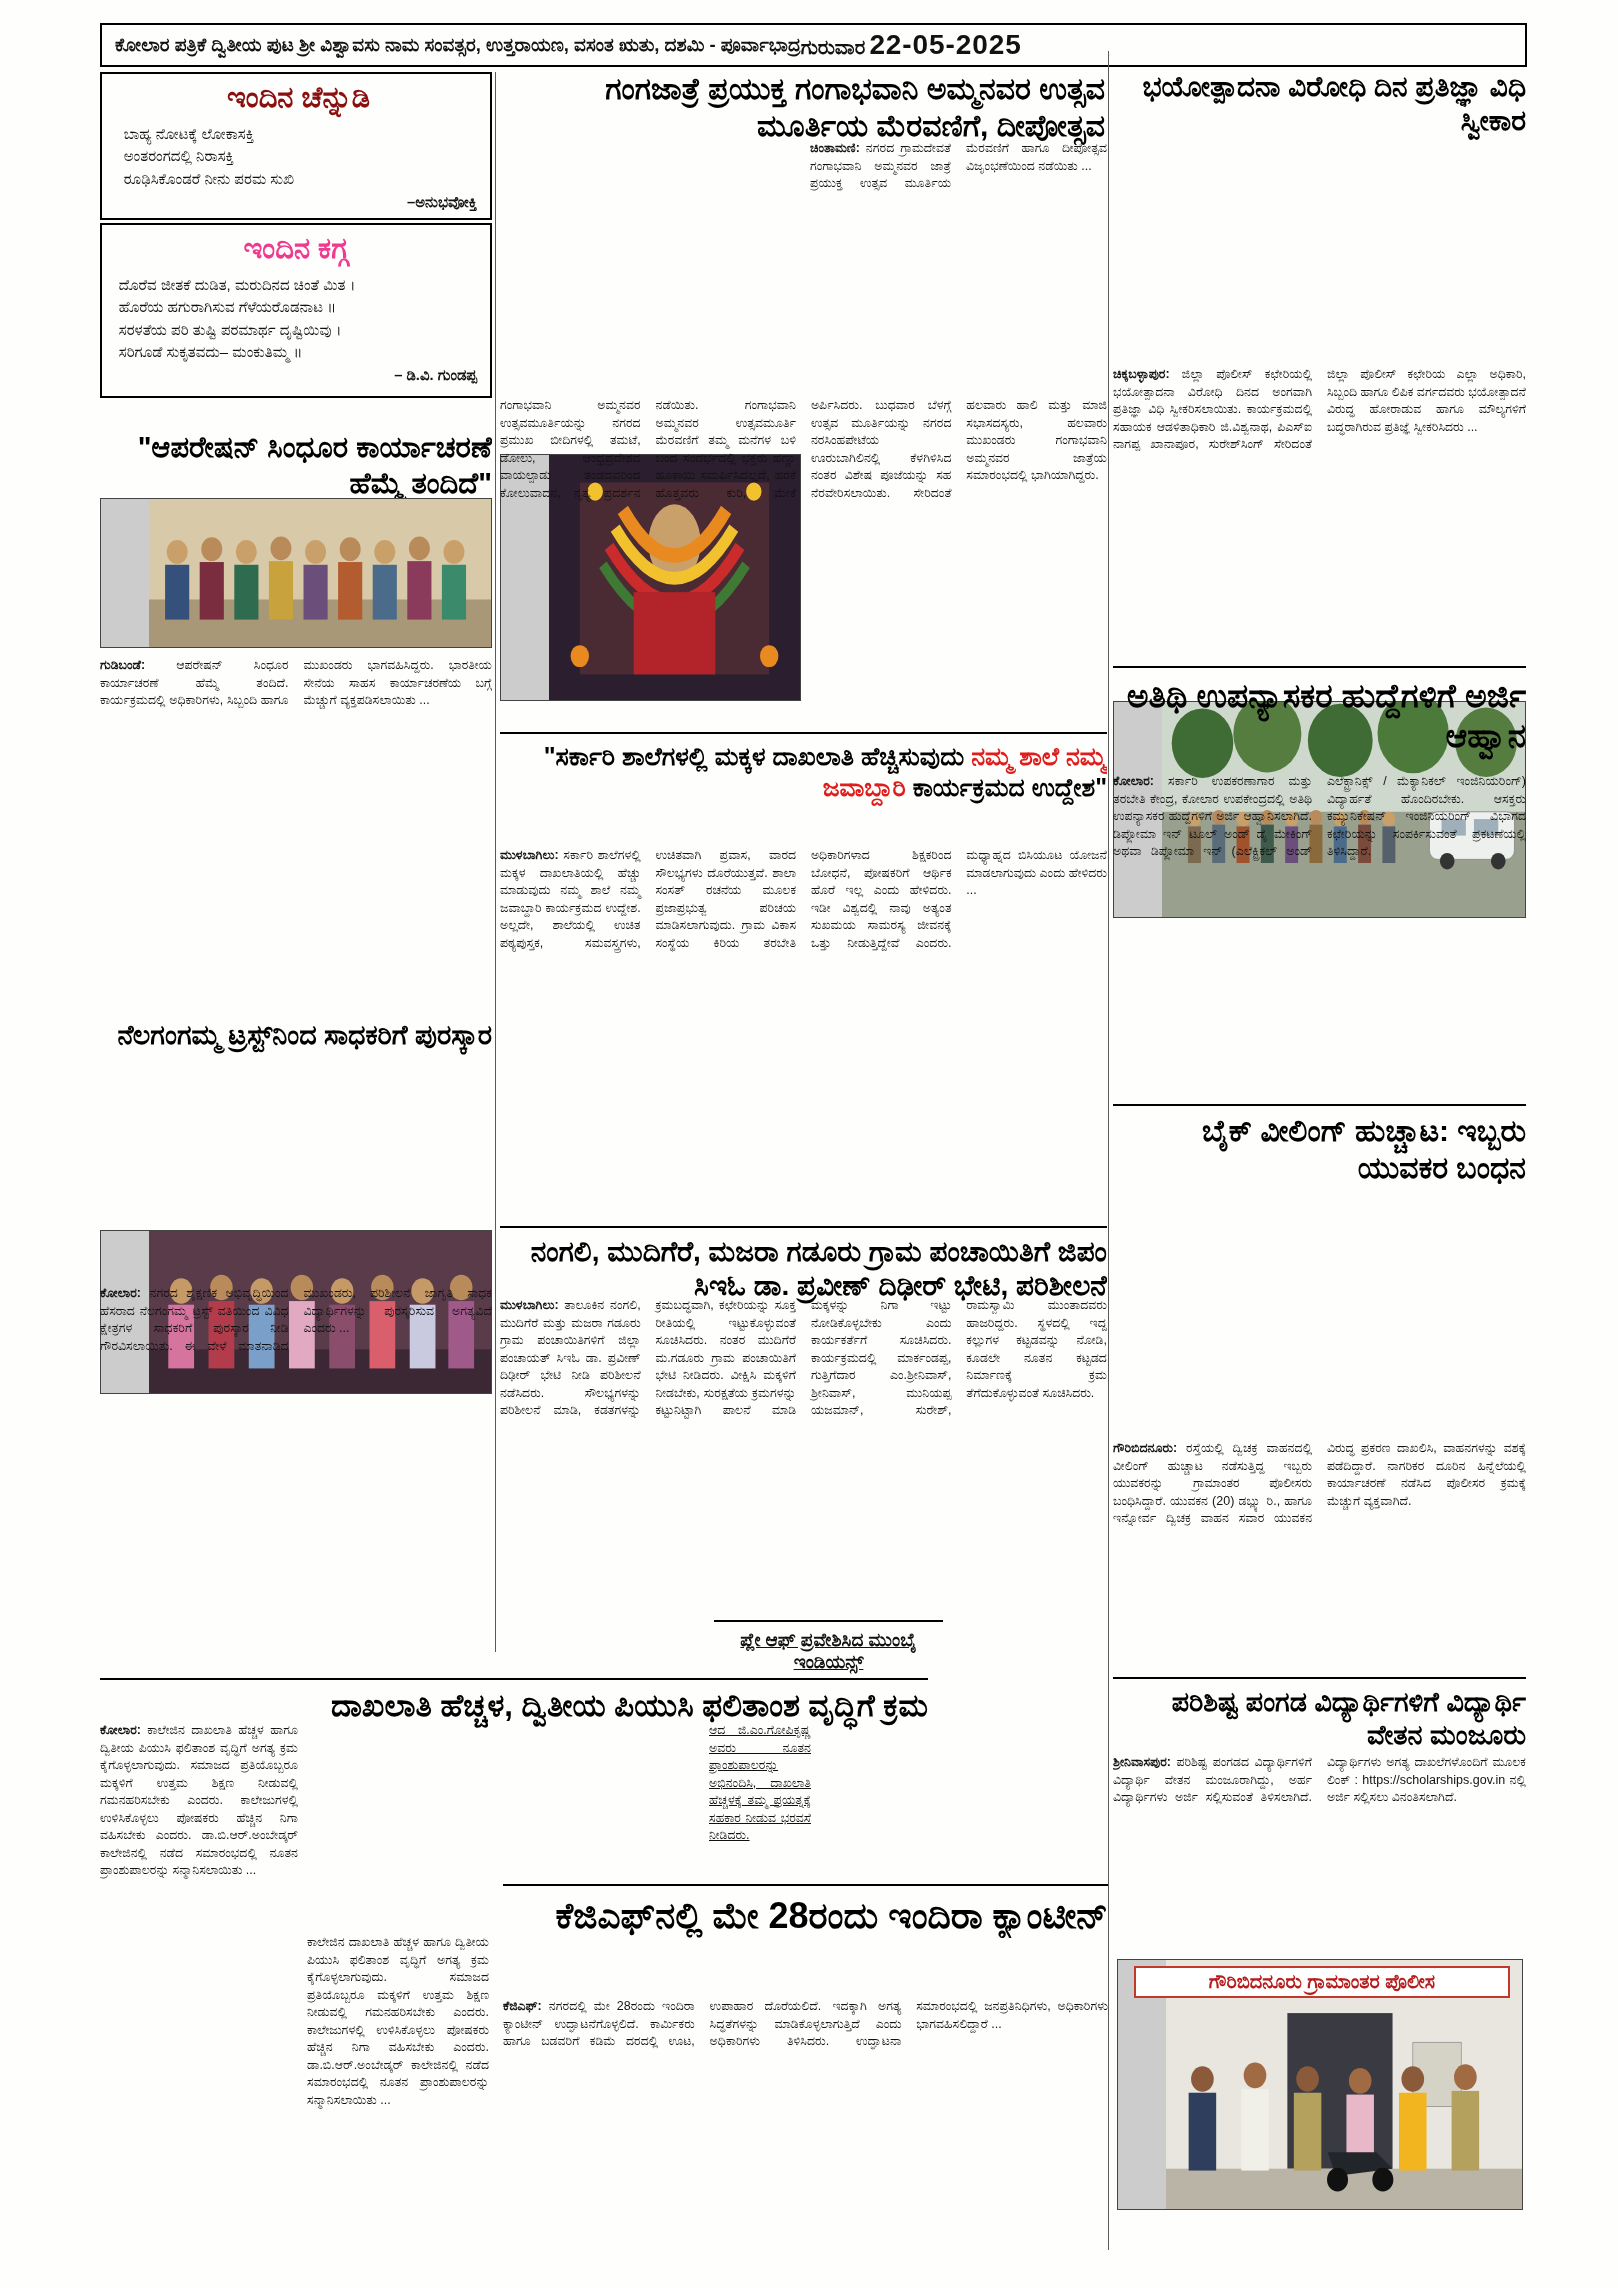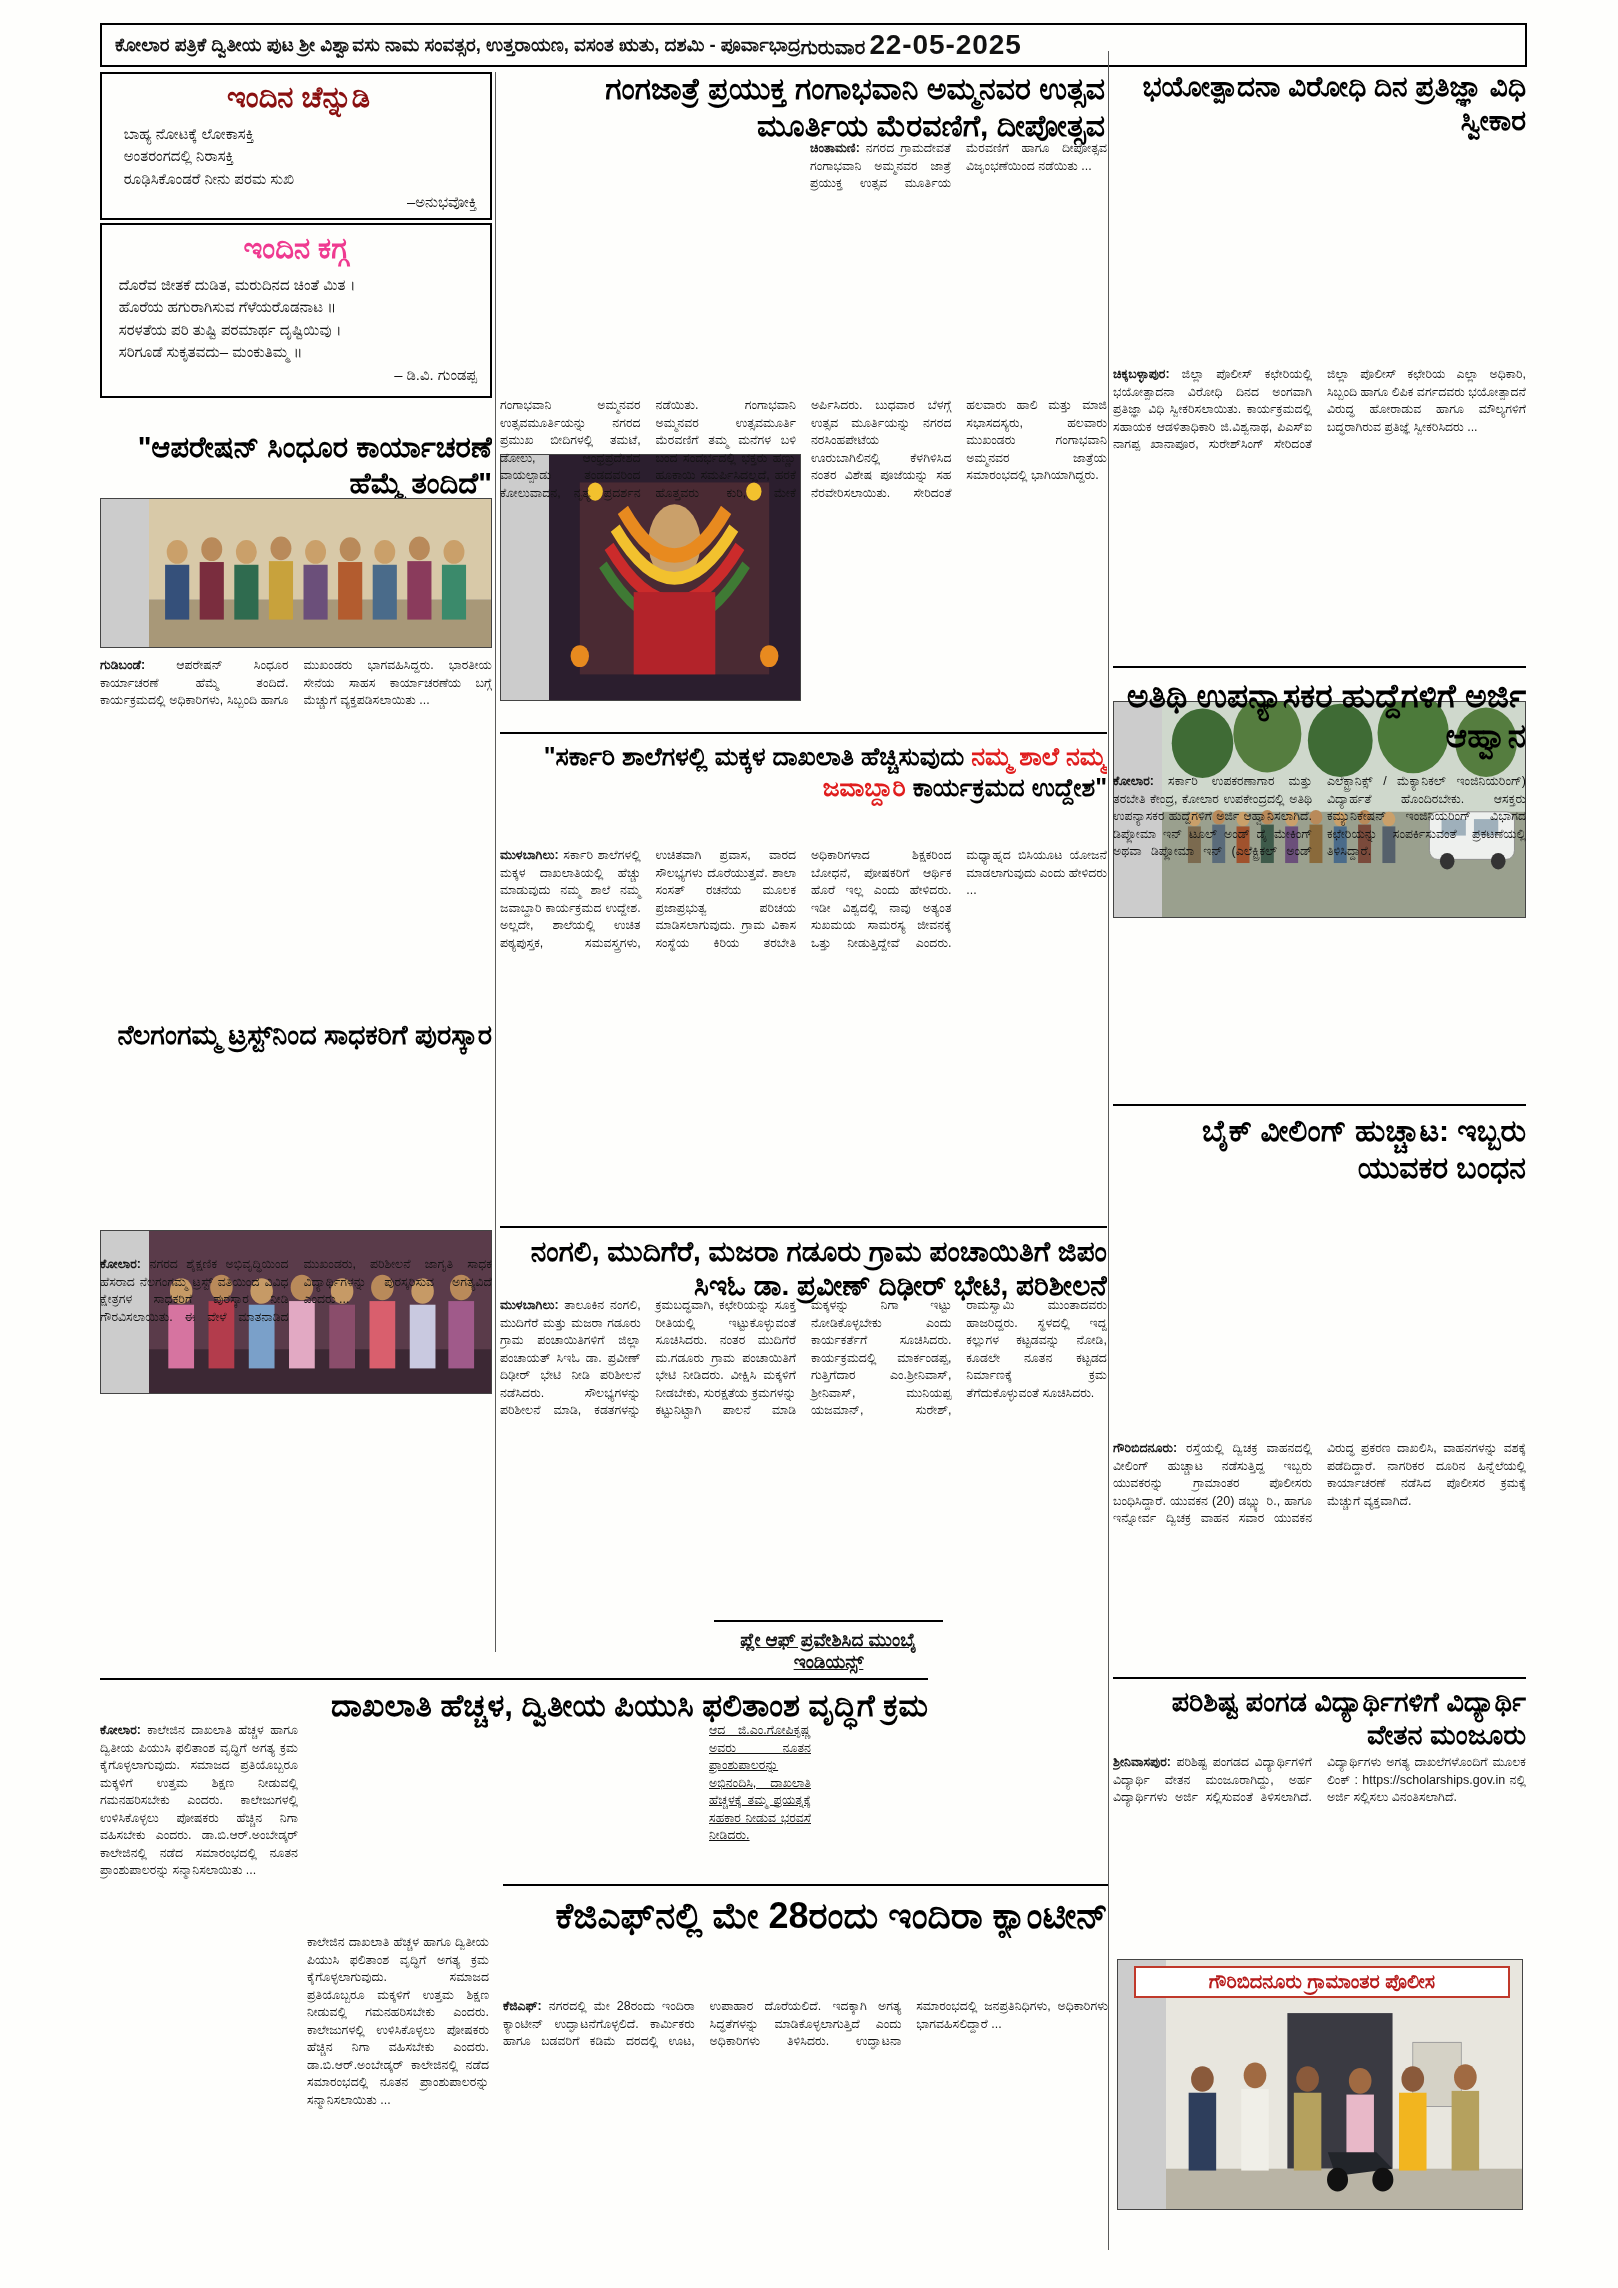--- a/index.html
+++ b/index.html
@@ -8,21 +8,21 @@
   .abs{position:absolute;box-sizing:border-box;}
   .vrule{width:0.9px;background:#5a5a5a;}
   .masthead{border:2.8px solid #000;display:flex;align-items:center;justify-content:flex-start;
             padding:8px 13px;font-weight:bold;}
   .masthead .mleft{font-size:18.5px;}
   .masthead .mday{font-size:20px;}
   .masthead .mdate{font-size:28px;font-weight:bold;letter-spacing:0.9px;}
   .qbox{border:2.8px solid #000;padding:5.5px 13px;text-align:center;}
   .qbox h2{margin:1.8px 0 7.4px 0;font-size:29px;font-weight:bold;}
   .qbox .qlines{text-align:left;font-size:15px;line-height:1.5;margin:0 3.7px;}
-  .qbox .attr{text-align:right;font-weight:normal;font-size:14.8px;margin-top:3.7px;}
+  .qbox .attr{text-align:right;font-weight:bold;font-size:14.8px;margin-top:3.7px;}
   .headline{font-weight:bold;text-align:right;line-height:1.22;color:#000;overflow:hidden;}
   .rule-top{border-top:2.8px solid #000;padding-top:7.4px;}
   .body-text{font-size:12.5px;line-height:1.4;text-align:justify;margin:0;}
   .cols-2{columns:2;column-gap:14.8px;}
   .cols-3{columns:3;column-gap:14.8px;}
   .cols-4{columns:4;column-gap:14.8px;}
   .dl{font-weight:bold;}
   .red{color:#e01d1d;}
   .photo{border:0.9px solid #444;position:relative;overflow:hidden;background:#ccc;padding-left:48px;}
   .photo svg{display:block;width:100%;height:100%;}
@@ -119,21 +119,21 @@
           <rect x="224" y="81" width="32" height="70" fill="#8a4d6b"></rect>
         <circle cx="290" cy="62" r="14" fill="#b98a5a"></circle>
           <rect x="274" y="77" width="32" height="74" fill="#d95f6d"></rect>
         <circle cx="340" cy="66" r="14" fill="#c69a66"></circle>
           <rect x="324" y="81" width="32" height="70" fill="#c9c9e0"></rect>
         <circle cx="388" cy="62" r="14" fill="#b98a5a"></circle>
           <rect x="372" y="77" width="32" height="74" fill="#a05a8a"></rect>
       </g>
     </svg>
   </figure>
-  <section class="abs" style="left:100px;top:1256px;width:392px;height:399px;overflow:hidden;">
+  <section class="abs" style="left:100px;top:1285px;width:392px;height:399px;overflow:hidden;">
     <p class="body-text cols-2">
       <span class="dl">ಕೋಲಾರ:</span>
       <span>ನಗರದ ಶೈಕ್ಷಣಿಕ ಅಭಿವೃದ್ಧಿಯಿಂದ ಹೆಸರಾದ ನೆಲಗಂಗಮ್ಮ ಟ್ರಸ್ಟ್ ವತಿಯಿಂದ ವಿವಿಧ ಕ್ಷೇತ್ರಗಳ ಸಾಧಕರಿಗೆ ಪುರಸ್ಕಾರ ನೀಡಿ ಗೌರವಿಸಲಾಯಿತು. ಈ ವೇಳೆ ಮಾತನಾಡಿದ ಮುಖಂಡರು, ಪರಿಶೀಲನೆ ಜಾಗೃತಿ ಸಾಧಕ ವಿದ್ಯಾರ್ಥಿಗಳನ್ನು ಪುರಸ್ಕರಿಸುವ ಅಗತ್ಯವಿದೆ ಎಂದರು ...</span>
     </p>
   </section>
 
   <h1 class="abs headline" style="left:500px;top:51px;width:605px;height:85px;font-size:30px;">ಗಂಗಜಾತ್ರೆ ಪ್ರಯುಕ್ತ ಗಂಗಾಭವಾನಿ ಅಮ್ಮನವರ ಉತ್ಸವ ಮೂರ್ತಿಯ ಮೆರವಣಿಗೆ, ದೀಪೋತ್ಸವ</h1>
   <figure class="abs photo" style="left:500px;top:140px;width:301px;height:247px;margin:0;">
     <svg viewBox="0 0 326 268" preserveAspectRatio="none">
       <rect width="326" height="268" fill="#2b1e2e"></rect>

